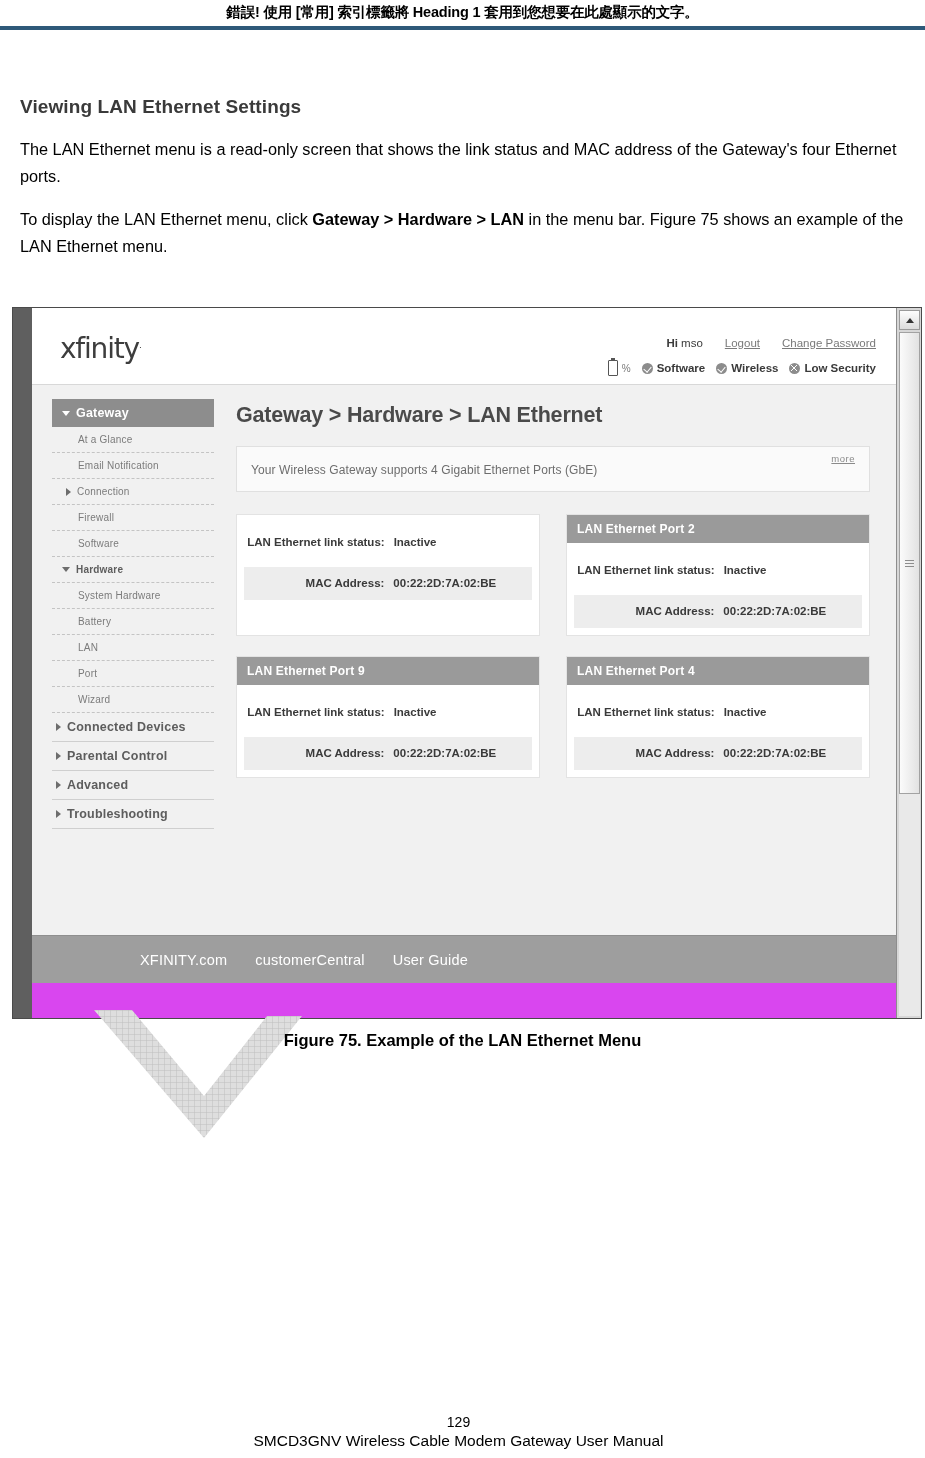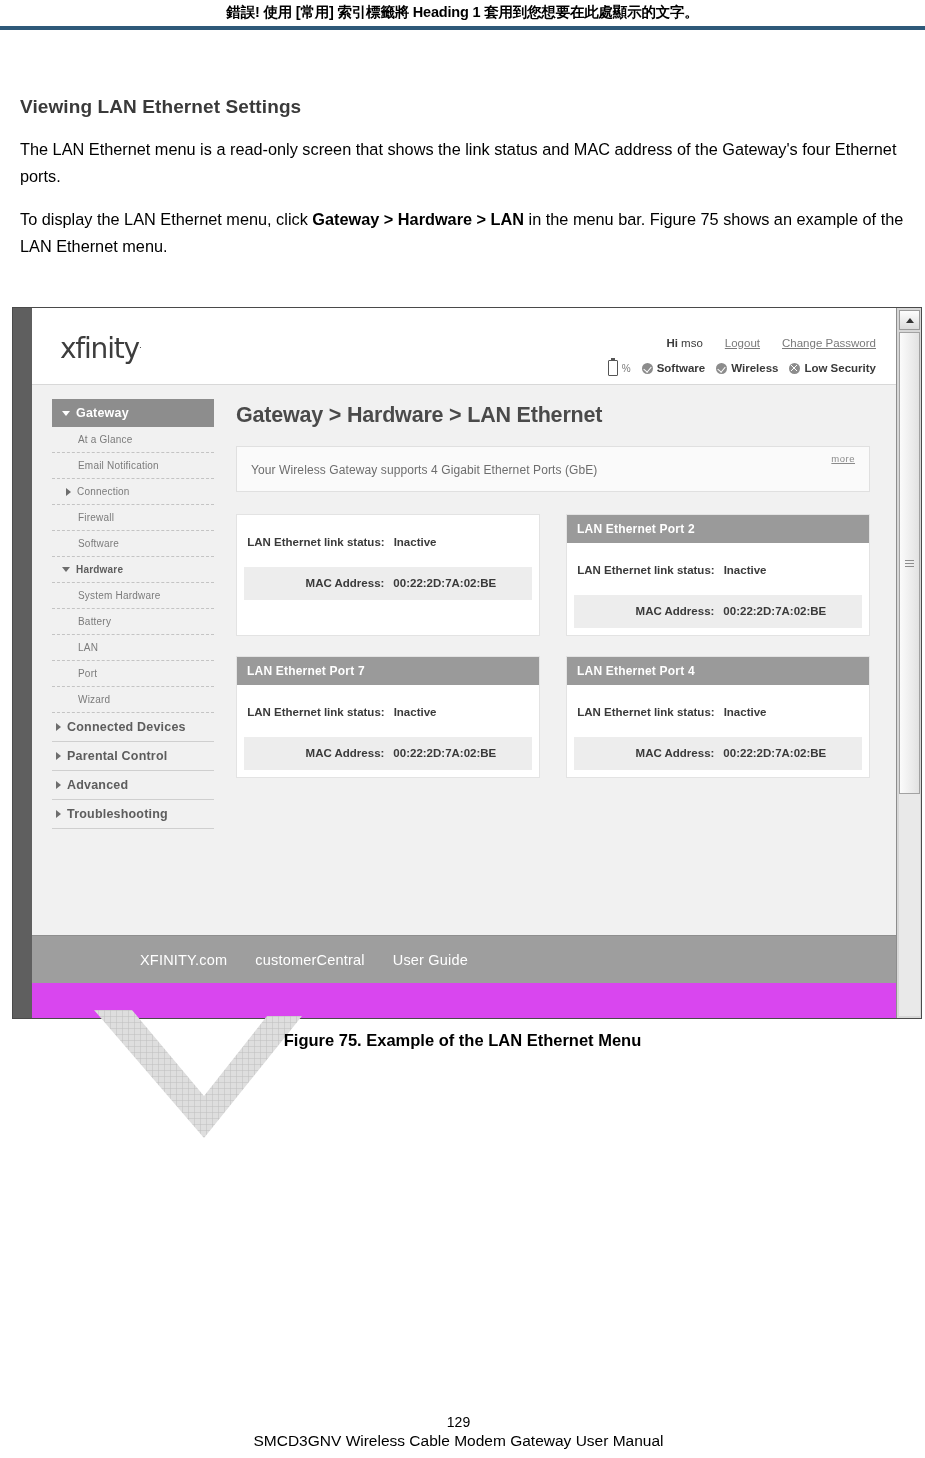--- a/index.html
+++ b/index.html
@@ -586,21 +586,21 @@
               <span class="lbl">LAN Ethernet link status:</span>
               <span class="val">Inactive</span>
             </div>
             <div class="port-row mac">
               <span class="lbl">MAC Address:</span>
               <span class="val">00:22:2D:7A:02:BE</span>
             </div>
           </div>
 
           <div class="port-card">
-            <div class="port-head">LAN Ethernet Port 7</div>
+            <div class="port-head">LAN Ethernet Port 9</div>
             <div class="port-row">
               <span class="lbl">LAN Ethernet link status:</span>
               <span class="val">Inactive</span>
             </div>
             <div class="port-row mac">
               <span class="lbl">MAC Address:</span>
               <span class="val">00:22:2D:7A:02:BE</span>
             </div>
           </div>
 

